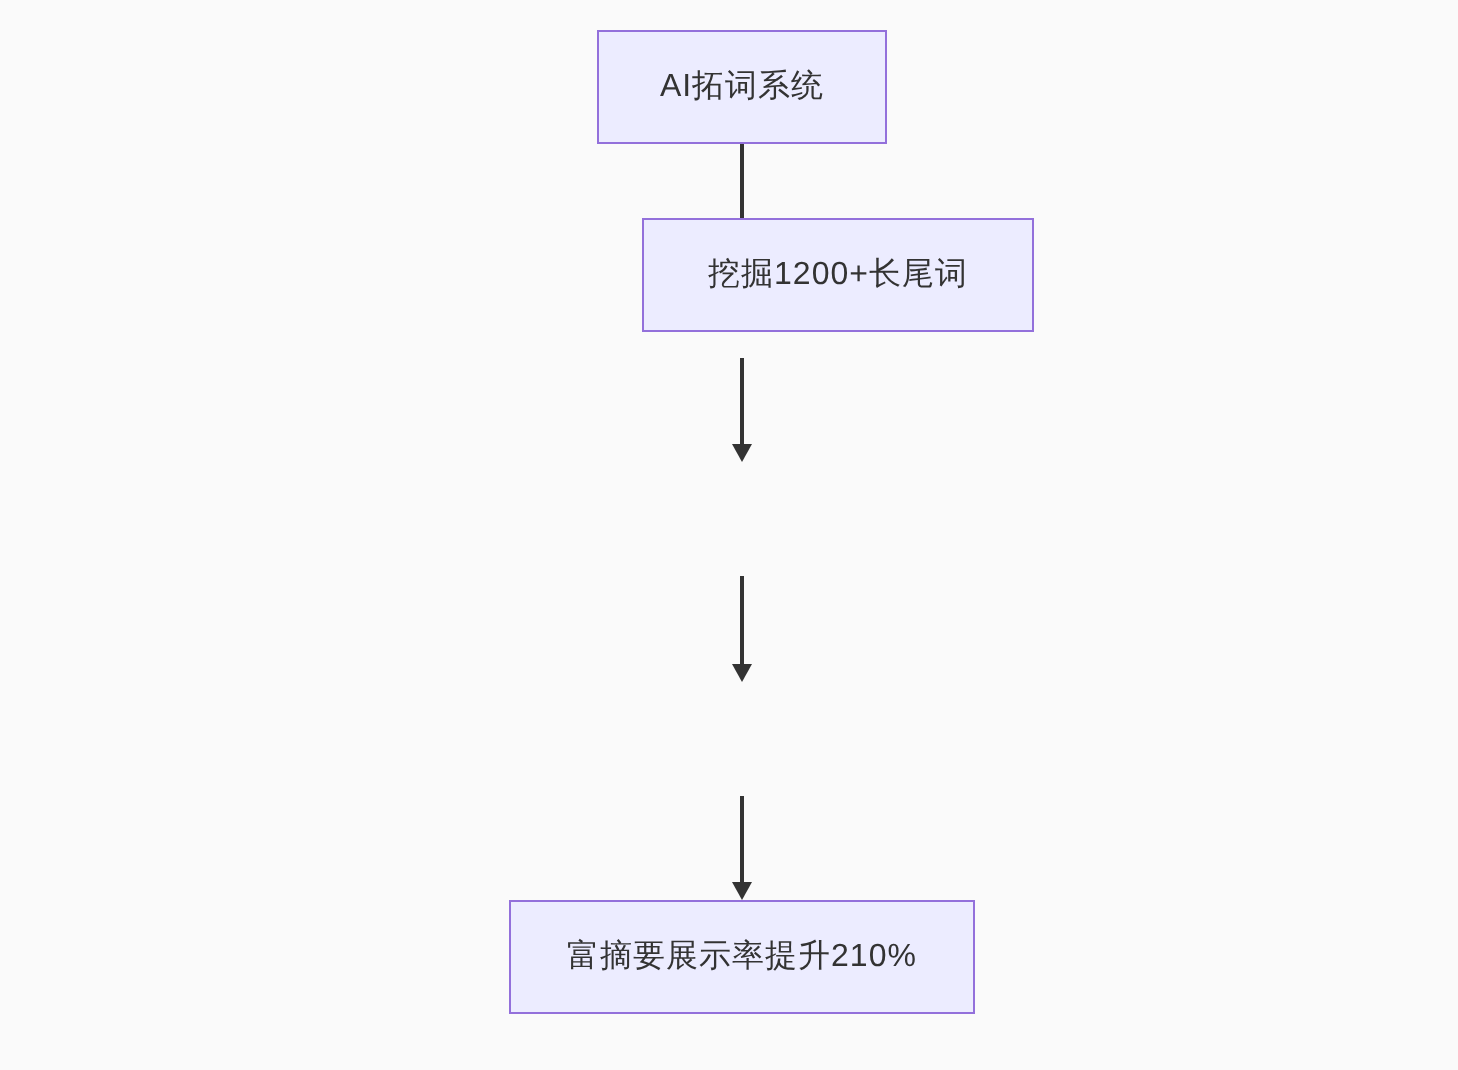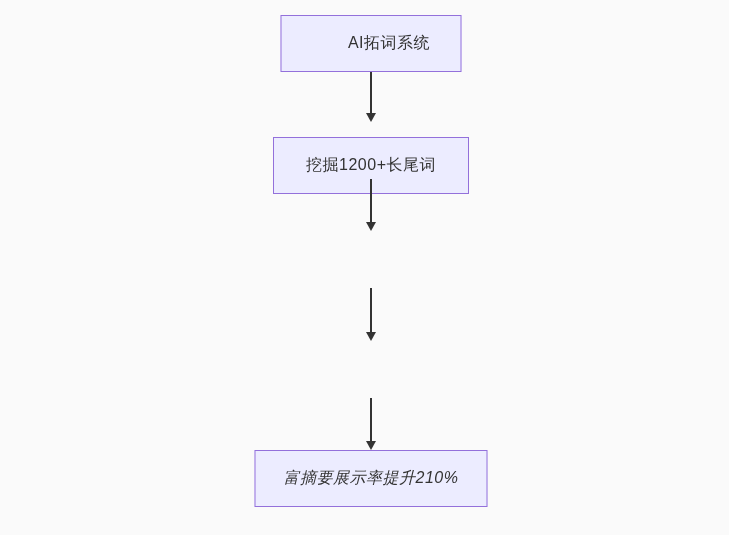--- a/index.html
+++ b/index.html
@@ -59,47 +59,47 @@
     border-right: 5px solid transparent;
     border-top: 9px solid #333333;
     margin-top: -1px;
   }
 </style>
 </head>
 <body>
 
 <div class="canvas">
 
-  <div class="node" style="top:15px; width:143px;padding-left:36px;">
+  <div class="node" style="top:15px; width:143px;">
     <span>AI拓词系统</span>
   </div>
 
   <div class="arrow" style="top:72px; height:50px;">
     <div class="arrow-line"></div>
     <div class="arrow-head"></div>
   </div>
 
-  <div class="node" style="top:137px; width:194px;">
+  <div class="node" style="top:109px; width:194px;margin-left:48px;">
     <span>挖掘1200+长尾词</span>
   </div>
 
   <div class="arrow" style="top:179px; height:52px;">
     <div class="arrow-line"></div>
     <div class="arrow-head"></div>
   </div>
 
 
   <div class="arrow" style="top:288px; height:53px;">
     <div class="arrow-line"></div>
     <div class="arrow-head"></div>
   </div>
 
 
   <div class="arrow" style="top:398px; height:52px;">
     <div class="arrow-line"></div>
     <div class="arrow-head"></div>
   </div>
 
-  <div class="node" style="top:450px; width:231px;font-style:italic;">
+  <div class="node" style="top:450px; width:231px;">
     <span>富摘要展示率提升210%</span>
   </div>
 
 </div>
 
 </body></html>

